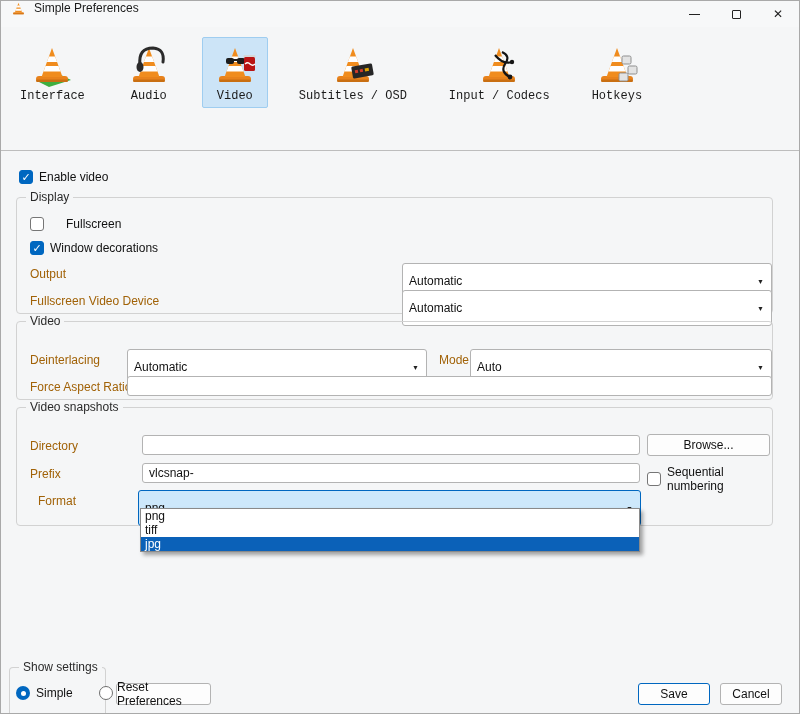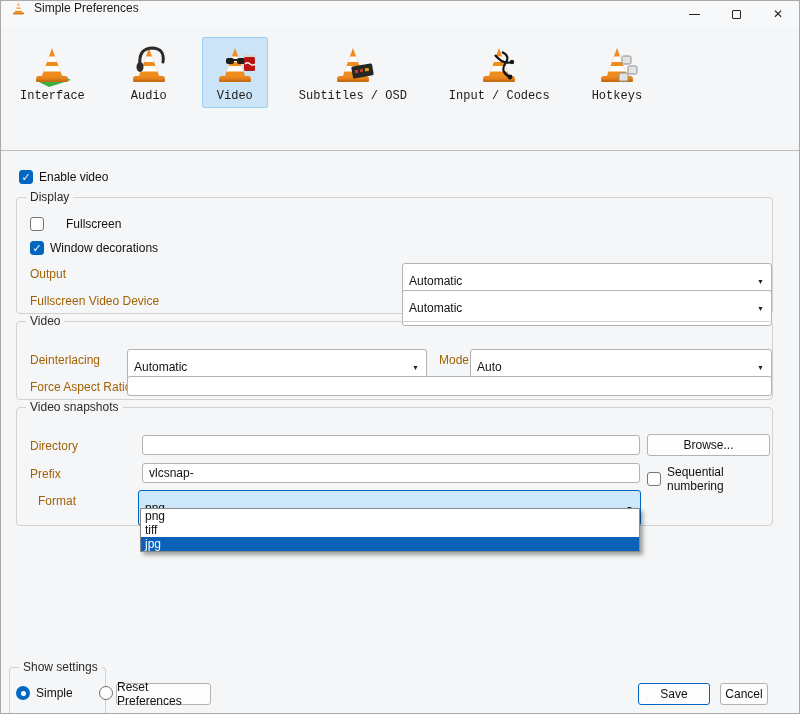--- a/index.html
+++ b/index.html
@@ -237,17 +237,17 @@
       <span class="radio"></span>
       <span>All</span>
     </div>
   </div>
   <div class="btn" style="left:115px; top:682px; width:95px; height:22px;">
       <span>Reset Preferences</span>
     </div>
   <div class="btn default" style="left:637px; top:682px; width:72px; height:22px;">
       <span>Save</span>
     </div>
-  <div class="btn" style="left:719px; top:682px; width:48px; height:22px;">
+  <div class="btn" style="left:719px; top:682px; width:62px; height:22px;">
       <span>Cancel</span>
     </div>
 
 </div>
 
 </body></html>

